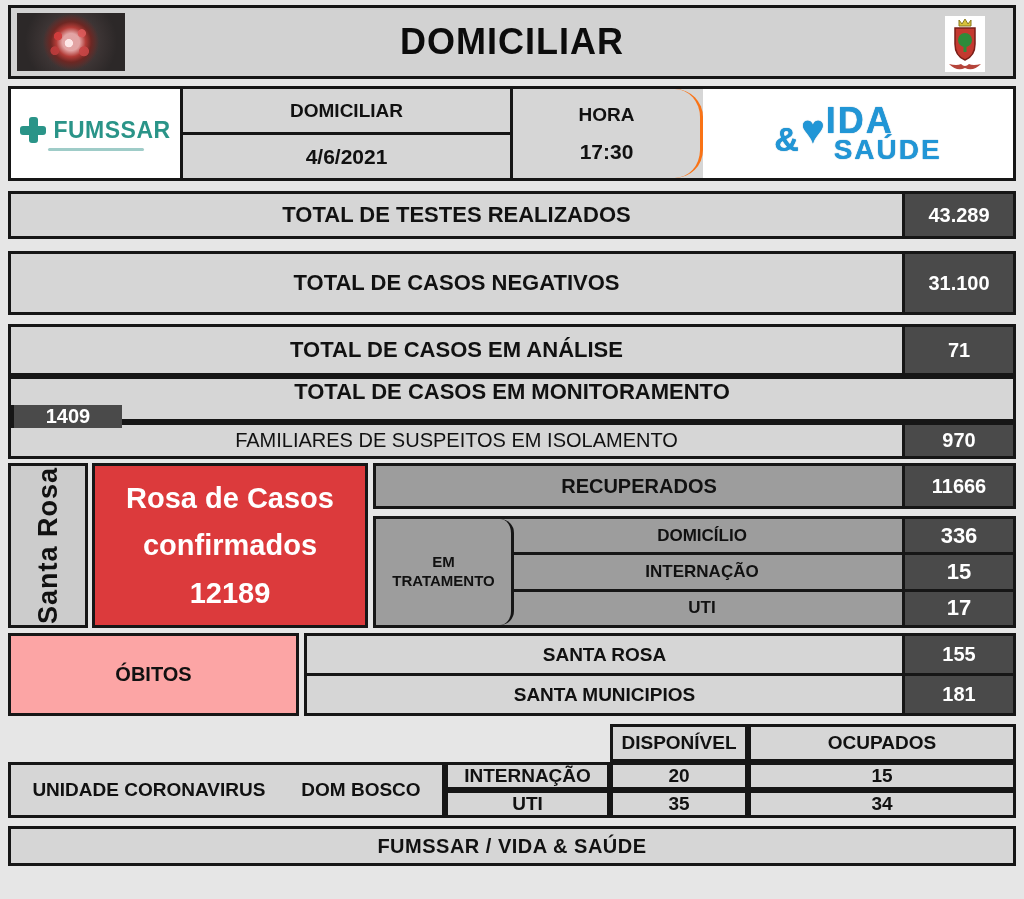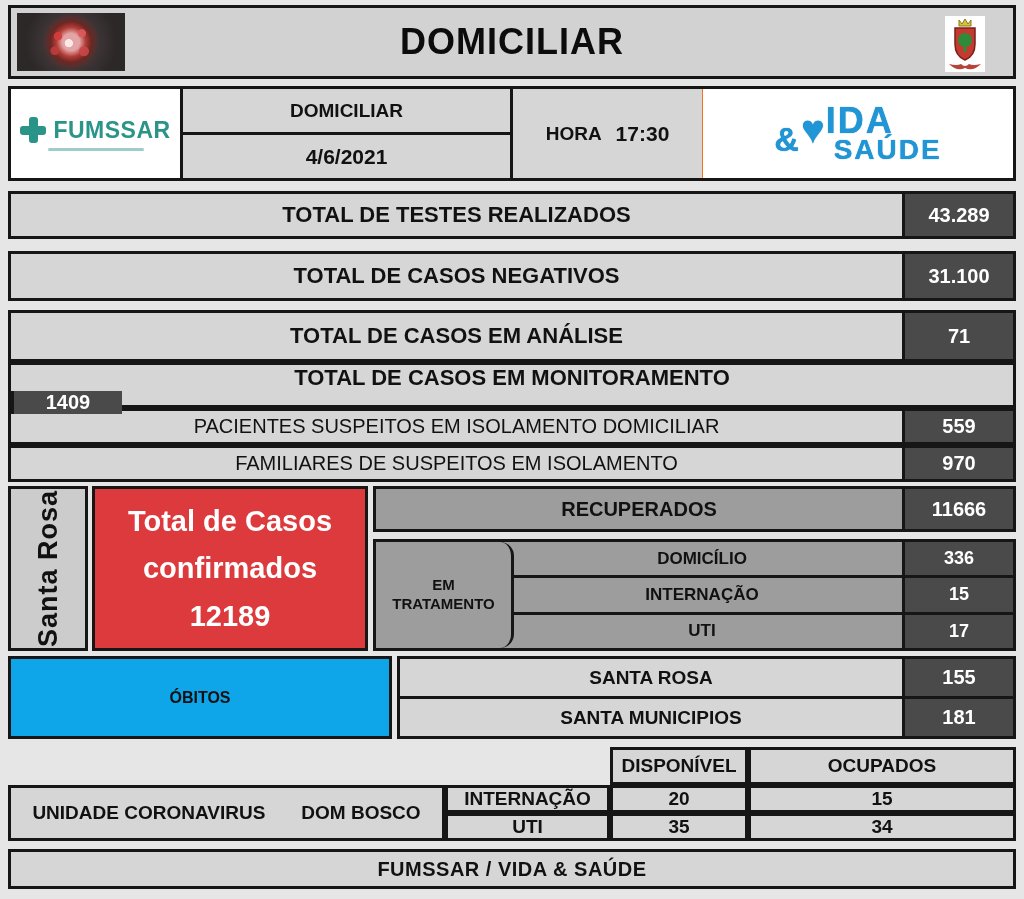--- a/index.html
+++ b/index.html
@@ -54,41 +54,41 @@
   }
   .fumssar-cross::before { left:9px; top:0; width:9px; height:26px; }
   .fumssar-cross::after  { left:0; top:9px; width:26px; height:9px; }
   .fumssar-text { color:#2a9488; font-weight:bold; font-size:23px; letter-spacing:.5px; }
   .fumssar-tagline { margin-top:4px; width:96px; height:3px; background:#9fccc8; border-radius:2px; }
   .cell-informativo { width:330px; border-right:3px solid #161616; display:flex; flex-direction:column; }
   .cell-informativo .half { flex:1; display:flex; align-items:center; justify-content:center; }
   .cell-informativo .half:first-child { border-bottom:3px solid #161616; }
   .info-label { font-size:19px; font-weight:bold; }
   .info-value { font-size:21px; font-weight:bold; }
-  .cell-hora { width:190px; border-right:1px solid #f97316; flex-direction:row; gap:14px; }
+  .cell-hora { width:190px; border-right:3px solid #f97316; flex-direction:column; gap:14px;border-radius:28px; }
   .cell-logo { flex:1; background:#ffffff; }
   .vida-logo { display:flex; align-items:center; color:#2196d6;
     text-shadow:0 0 1px #0e6fa8; font-weight:bold; }
   .vida-amp { font-size:34px; margin-right:2px; transform:translateY(6px); }
   .vida-heart { font-size:40px; line-height:0; margin-right:1px; transform:translateY(-4px); }
   .vida-stack { display:flex; flex-direction:column; line-height:.9; }
   .vida-line1 { font-size:36px; letter-spacing:2px; }
   .vida-line2 { font-size:28px; letter-spacing:2px; margin-left:8px; }
 
   
   .stat-row { display:flex; align-items:stretch; }
   .stat-label { flex:1; display:flex; align-items:center; justify-content:center;
     font-weight:bold; font-size:22px; text-align:center; }
   .stat-value {
     width:111px; background:#4a4a4a; color:#ffffff;
     display:flex; align-items:center; justify-content:center;
     font-weight:bold; font-size:20px; border-left:3px solid #161616;
   }
   .row-testes      { height:48px; margin-top:10px; }
-  .row-negativos   { height:50px; margin-top:12px; }
+  .row-negativos   { height:64px; margin-top:12px; }
   .row-analise     { height:52px; margin-top:9px; }
   .row-monitor     { height:46px;flex-direction:column; }
   .row-pacientes   { height:37px; }
   .row-familiares  { height:37px; }
   .light-label { font-weight:400; font-size:20px; }
 
   
   .sr-section { margin-top:4px; height:165px; display:flex; }
   .sr-label-box {
     width:80px; background:#cccccc;
@@ -112,27 +112,27 @@
     width:138px; border-right:3px solid #161616;
     display:flex; align-items:center; justify-content:center;
     font-weight:bold; font-size:15px; text-align:center; line-height:1.25;
     padding:0 6px;
     border-radius:14px;
   }
   .treatment-rows { flex:1; display:flex; flex-direction:column; }
   .treatment-row { flex:1; display:flex; }
   .treatment-row + .treatment-row { border-top:3px solid #161616; }
   .treatment-row .stat-label { font-size:17px; }
-  .treatment-row .stat-value { font-size:18px;margin-left:12px; }
+  .treatment-row .stat-value { font-size:22px;margin-left:12px; }
 
   
   .obitos-section { margin-top:5px; height:83px; display:flex; }
   .obitos-label-box {
-    width:384px; display:flex; align-items:center; justify-content:center;
-    font-weight:bold; font-size:16px; background:#0ea5e9;
+    width:291px; display:flex; align-items:center; justify-content:center;
+    font-weight:bold; font-size:20px; background:#fca5a5;
   }
   .obitos-right { flex:1; margin-left:5px; display:flex; flex-direction:column; }
   .obitos-row { flex:1; display:flex; }
   .obitos-row + .obitos-row { border-top:3px solid #161616; }
   .obitos-row .stat-label { font-size:19px; }
 
   
   .unit-grid {
     margin-top:8px;
     display:grid;
@@ -221,36 +221,32 @@
   <div class="box stat-row row-analise">
     <div class="stat-label">TOTAL DE CASOS EM ANÁLISE</div>
     <div class="stat-value">71</div>
   </div>
 
   <div class="box stat-row row-monitor">
     <div class="stat-label">TOTAL DE CASOS EM MONITORAMENTO</div>
     <div class="stat-value">1409</div>
   </div>
 
-  <div class="box stat-row row-pacientes">
-    <div class="stat-label light-label">PACIENTES SUSPEITOS EM ISOLAMENTO DOMICILIAR</div>
-    <div class="stat-value">559</div>
-  </div>
 
   <div class="box stat-row row-familiares">
     <div class="stat-label light-label">FAMILIARES DE SUSPEITOS EM ISOLAMENTO</div>
     <div class="stat-value">970</div>
   </div>
 
   <div class="sr-section">
     <div class="box sr-label-box">
       <div class="sr-vertical">Santa Rosa</div>
     </div>
     <div class="box sr-red-box">
-      <div>Total de Casos</div>
+      <div>Rosa de Casos</div>
       <div>confirmados</div>
       <div>12189</div>
     </div>
     <div class="sr-right">
       <div class="box recuperados-row">
         <div class="stat-label">RECUPERADOS</div>
         <div class="stat-value">11666</div>
       </div>
       <div class="box treatment-box">
         <div class="treatment-left">EM TRATAMENTO</div>

